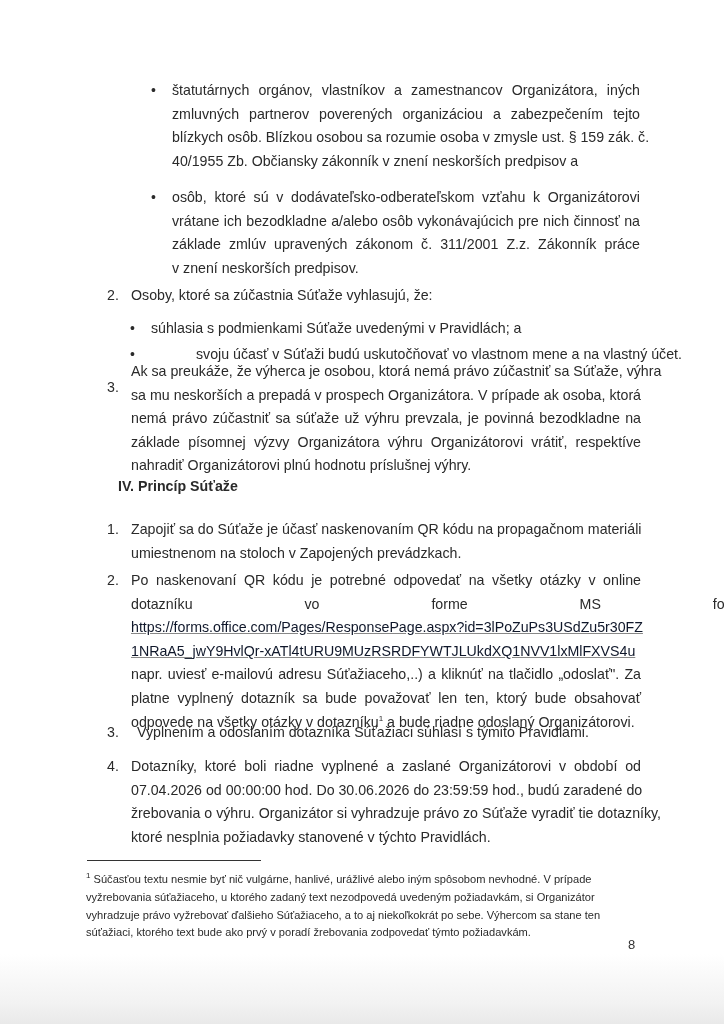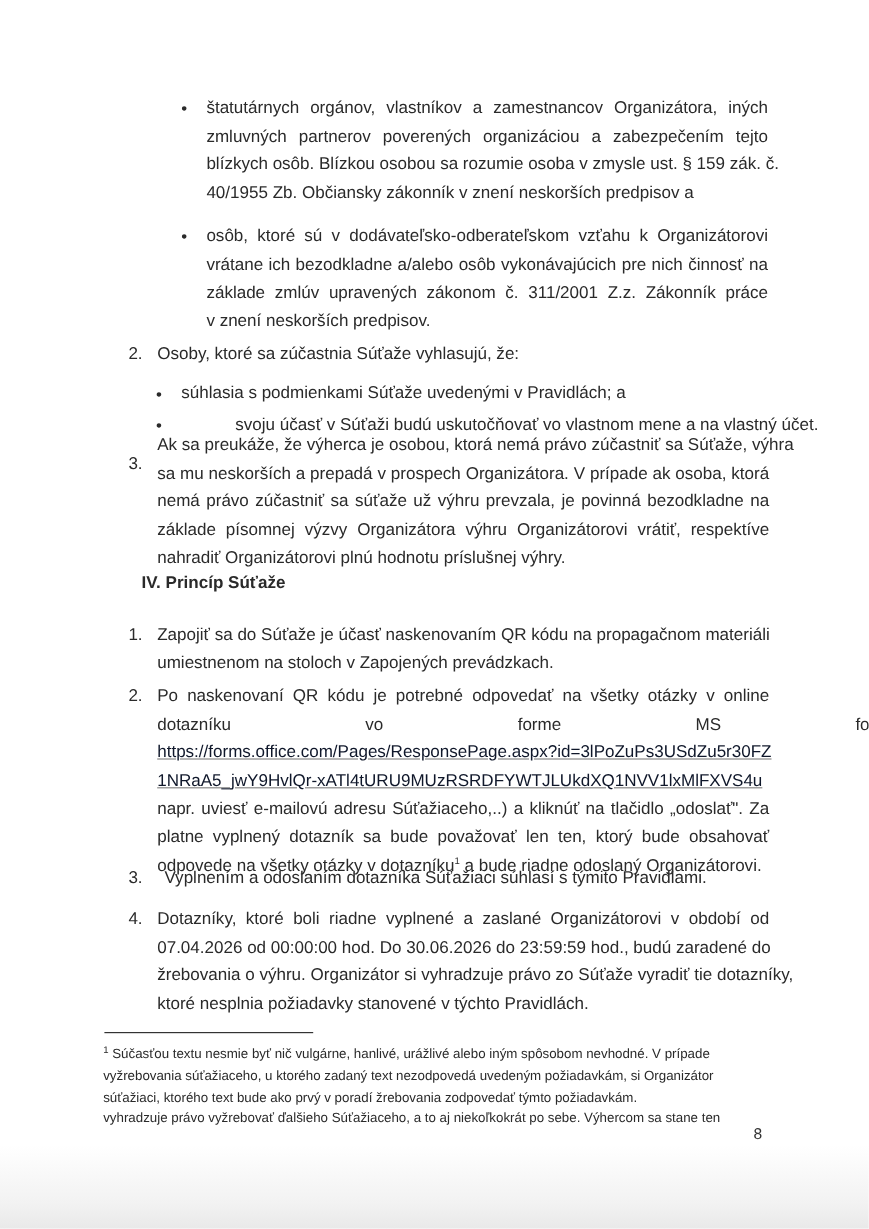--- a/index.html
+++ b/index.html
@@ -93,20 +93,20 @@
     <span class="ln">Dotazníky, ktoré boli riadne vyplnené a zaslané Organizátorovi v období od</span>
     <span class="ln">07.04.2026 od 00:00:00 hod. Do 30.06.2026 do 23:59:59 hod., budú zaradené do</span>
     <span class="ln">žrebovania o výhru. Organizátor si vyhradzuje právo zo Súťaže vyradiť tie dotazníky,</span>
     <span class="ln last">ktoré nesplnia požiadavky stanovené v týchto Pravidlách.</span>
   </div>
 
   <div class="fn-rule"></div>
   <div class="footnote">
     <span class="ln"><span class="sup">1</span><span> Súčasťou textu nesmie byť nič vulgárne, hanlivé, urážlivé alebo iným spôsobom nevhodné. V prípade</span></span>
     <span class="ln">vyžrebovania súťažiaceho, u ktorého zadaný text nezodpovedá uvedeným požiadavkám, si Organizátor</span>
+    <span class="ln">vyhradzuje právo vyžrebovať ďalšieho Súťažiaceho, a to aj niekoľkokrát po sebe. Výhercom sa stane ten</span>
     <span class="ln">súťažiaci, ktorého text bude ako prvý v poradí žrebovania zodpovedať týmto požiadavkám.</span>
-    <span class="ln">vyhradzuje právo vyžrebovať ďalšieho Súťažiaceho, a to aj niekoľkokrát po sebe. Výhercom sa stane ten</span>
   </div>
 
   <div class="page-num">8</div>
 
   <div class="bottom-shade"></div>
 </div>
 
 </body></html>

